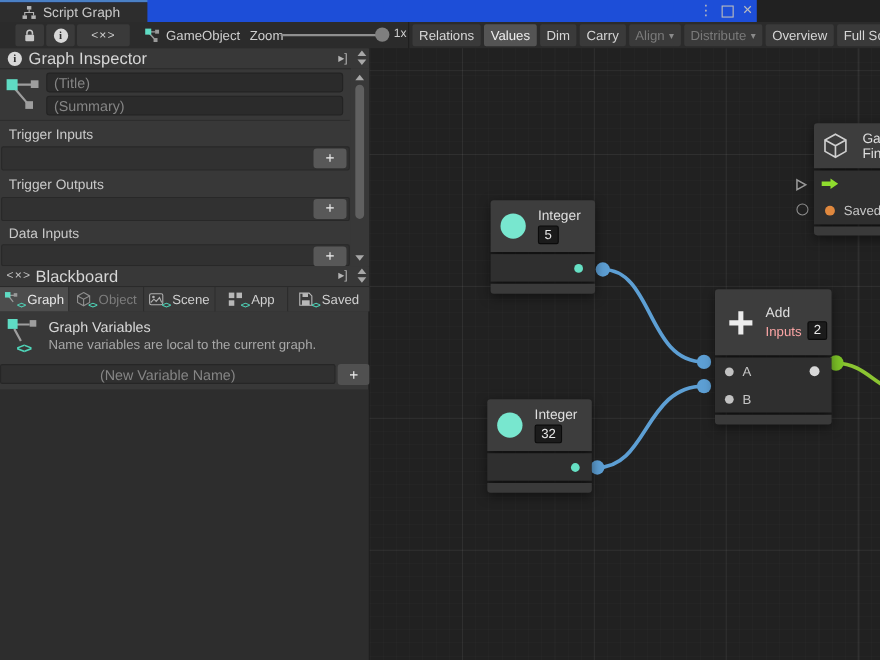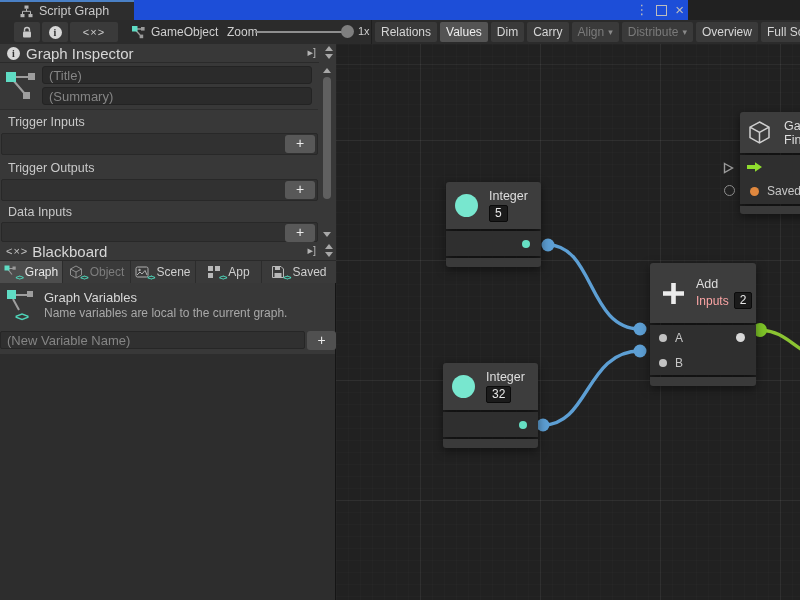--- a/index.html
+++ b/index.html
@@ -73,21 +73,21 @@
   #bb-tabs{position:absolute;left:0;top:217px;width:336px;height:22px;display:flex;background:#323232}
   .bbtab{height:22px;display:flex;align-items:center;justify-content:center;gap:5px;background:#3a3a3a;
          font-size:12px;color:#cfcfcf;border-right:1px solid #2c2c2c;box-sizing:border-box}
   .bbtab.sel{background:#4d4d4d;color:#e8e8e8}
   .bbtab.dis{color:#7d7d7d}
   .tabicon{position:relative;width:16px;height:15px}
   .tabicon .angle{position:absolute;right:-3px;bottom:-2px;color:#4fd6ba;font-size:8px;font-weight:bold;letter-spacing:-1px}
   #vars-icon{left:6px;top:244px}
   #vars-title{left:44px;top:246px;font-size:13px;color:#d8d8d8}
   #vars-desc{left:44px;top:262px;font-size:12px;color:#a8a8a8}
-  #newvar-input{left:0;top:287px;width:305px;text-align:left;background:#303030;border:1px solid #262626;border-radius:2px}
+  #newvar-input{left:0;top:287px;width:305px;text-align:center;background:#303030;border:1px solid #262626;border-radius:2px}
   #newvar-plus{position:absolute;left:307px;top:287px;width:29px;height:19px;background:#505050;border-radius:3px;
                color:#ececec;font-size:14px;line-height:18px;text-align:center}
   #bb-empty{left:0;top:310px;width:335px;height:246px;background:#2d2d2d}
 
   
   #canvas{left:336px;top:44px;width:464px;height:556px;overflow:hidden;background-color:#212121;
     background-image:
       repeating-linear-gradient(to right, rgba(255,255,255,.05) 0 1px, transparent 1px 120px),
       repeating-linear-gradient(to bottom, rgba(255,255,255,.05) 0 1px, transparent 1px 120px),
       repeating-linear-gradient(to right, rgba(255,255,255,.016) 0 1px, transparent 1px 12px),

